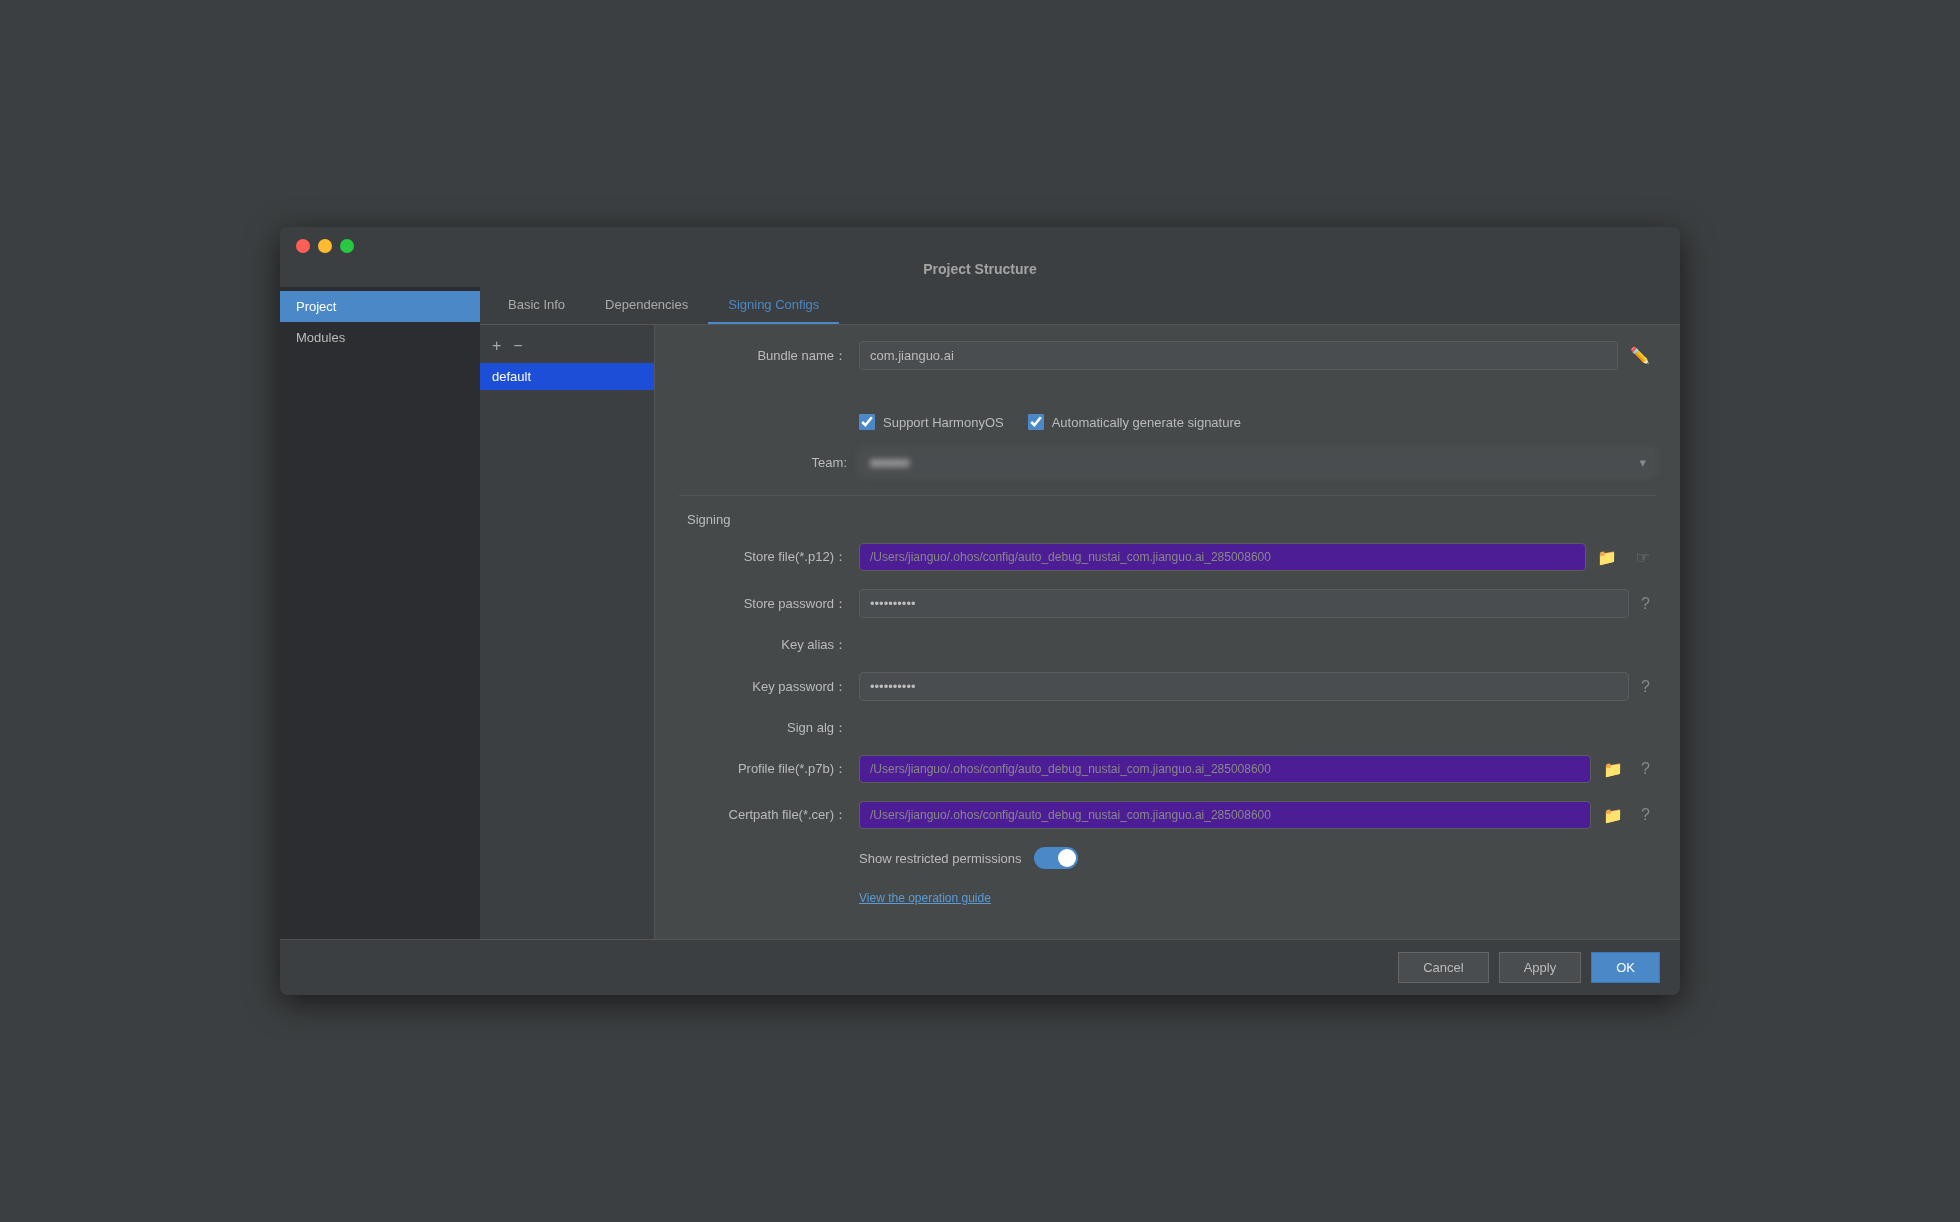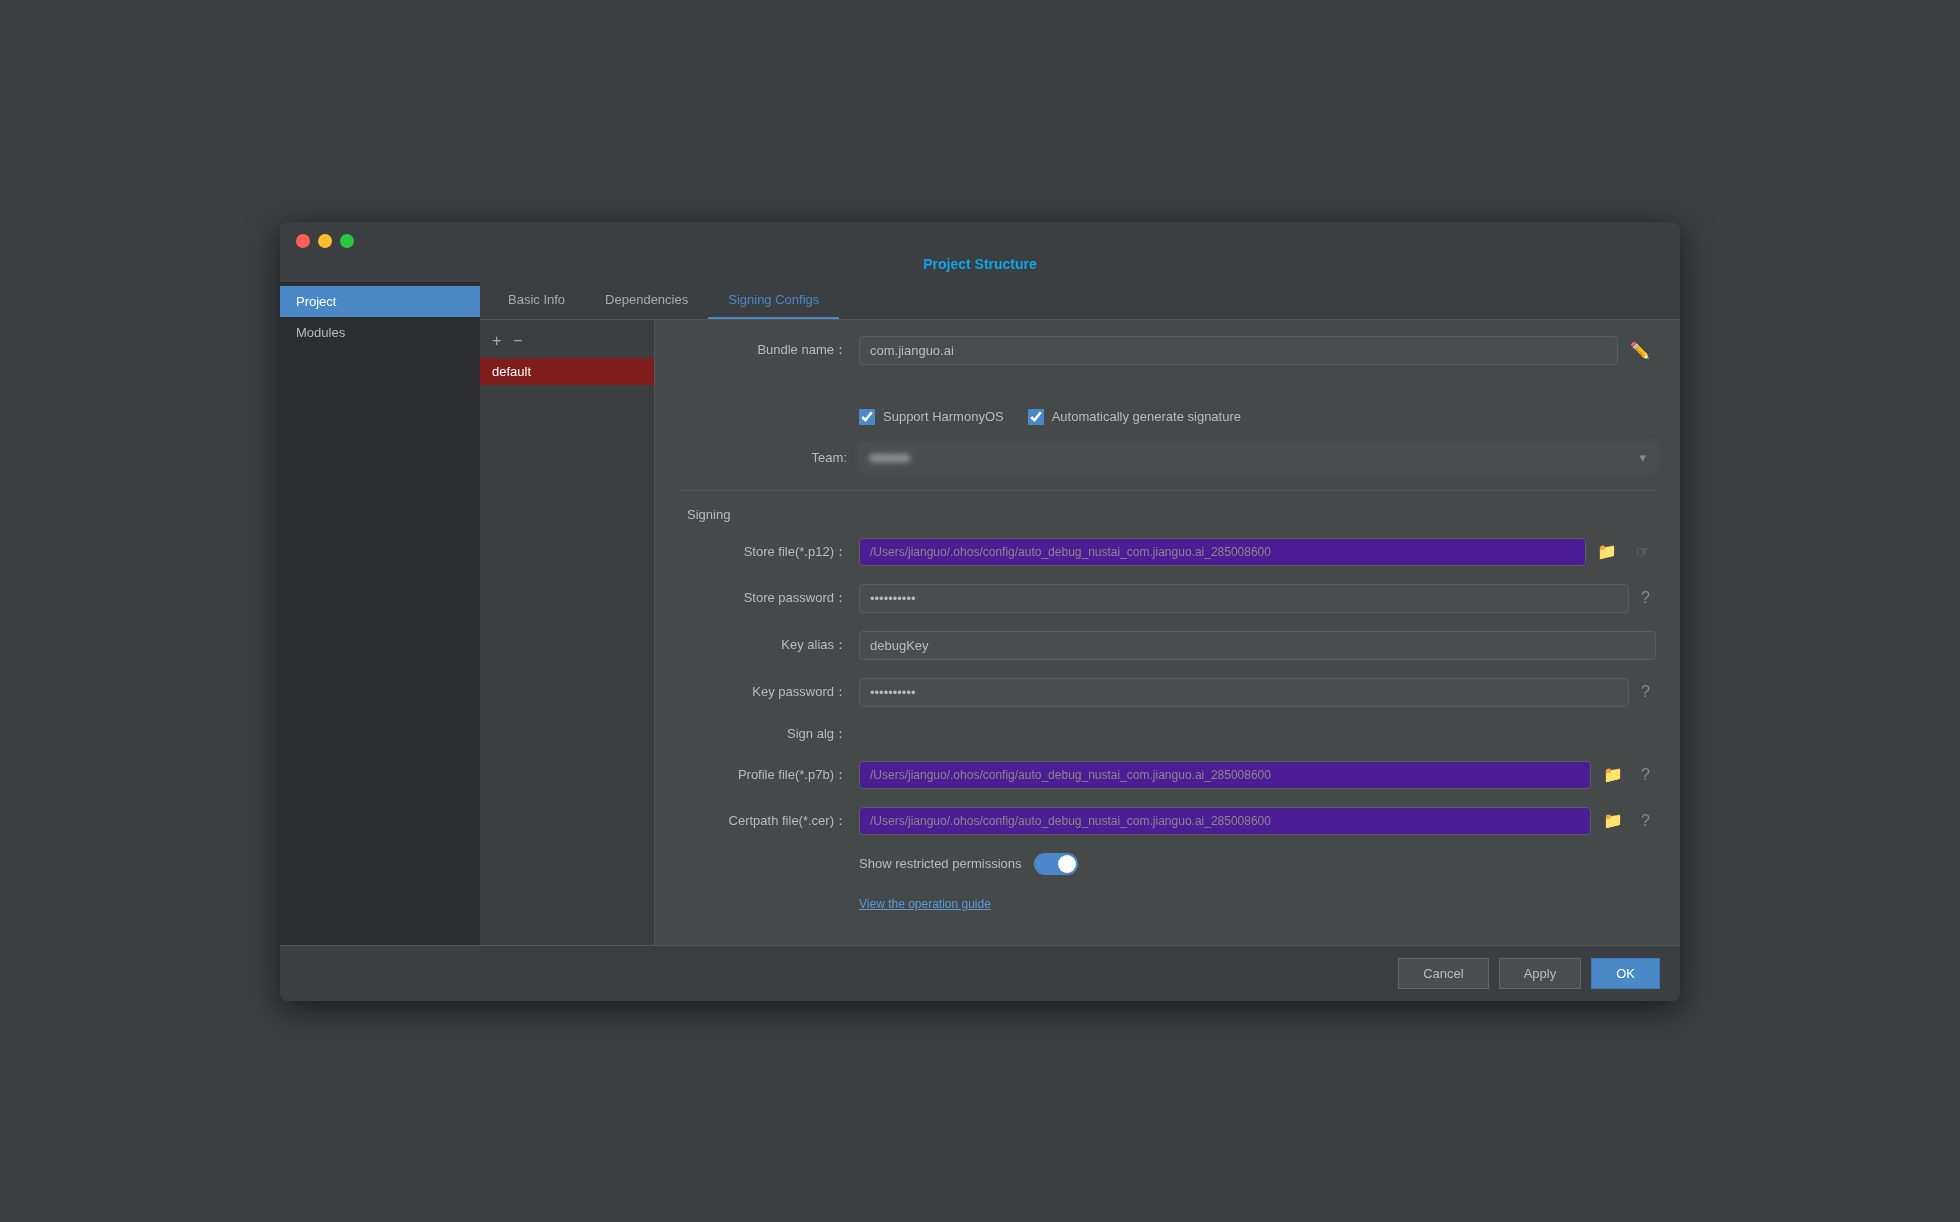--- a/index.html
+++ b/index.html
@@ -41,21 +41,21 @@
       border-radius: 50%;
       border: none;
       cursor: pointer;
     }
     .btn-close { background: #ff5f57; }
     .btn-min { background: #febc2e; }
     .btn-max { background: #28c840; }
     .dialog-title {
       font-size: 14px;
       font-weight: 600;
-      color: #0ea5e9;
+      color: #a3a3a3;
       padding: 4px 0 10px;
     }
     .dialog-body {
       display: flex;
       flex: 1;
     }
     
     .sidebar {
       width: 200px;
       background: #2b2d30;
@@ -120,21 +120,21 @@
       cursor: pointer;
       padding: 2px 4px;
     }
     .config-item {
       padding: 6px 12px;
       cursor: pointer;
       color: #bbb;
       font-size: 13px;
     }
     .config-item.active {
-      background: #7f1d1d;
+      background: #1d4ed8;
       color: #fff;
     }
     
     .form-area {
       flex: 1;
       padding: 16px 24px;
       overflow-y: auto;
     }
     .form-row {
       display: flex;
@@ -426,23 +426,20 @@
           <div class="form-row">
             <div class="form-label">Store password：</div>
             <div class="form-input-with-icon">
               <input class="form-input" type="password" value="••••••••••" placeholder="••••••••••" style="">
               <button class="icon-btn" title="Help">?</button>
             </div>
           </div>
 
           <div class="form-row">
             <div class="form-label">Key alias：</div>
-            <div class="form-input-with-icon">
-              <input class="form-input" type="text" value="debugKey" style="">
-            </div>
           </div>
 
           <div class="form-row">
             <div class="form-label">Key password：</div>
             <div class="form-input-with-icon">
               <input class="form-input" type="password" value="••••••••••" placeholder="••••••••••" style="">
               <button class="icon-btn" title="Help">?</button>
             </div>
           </div>
 

